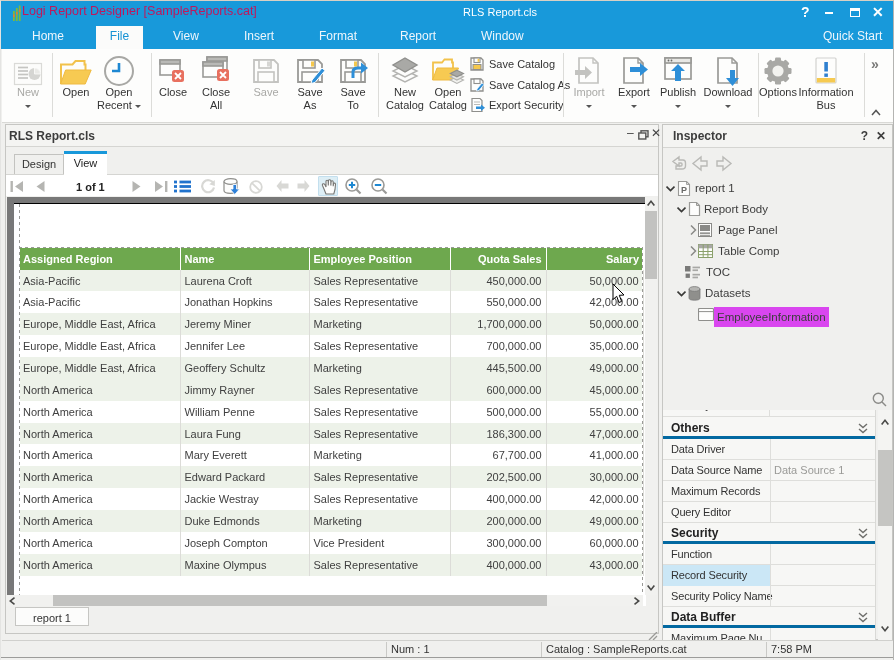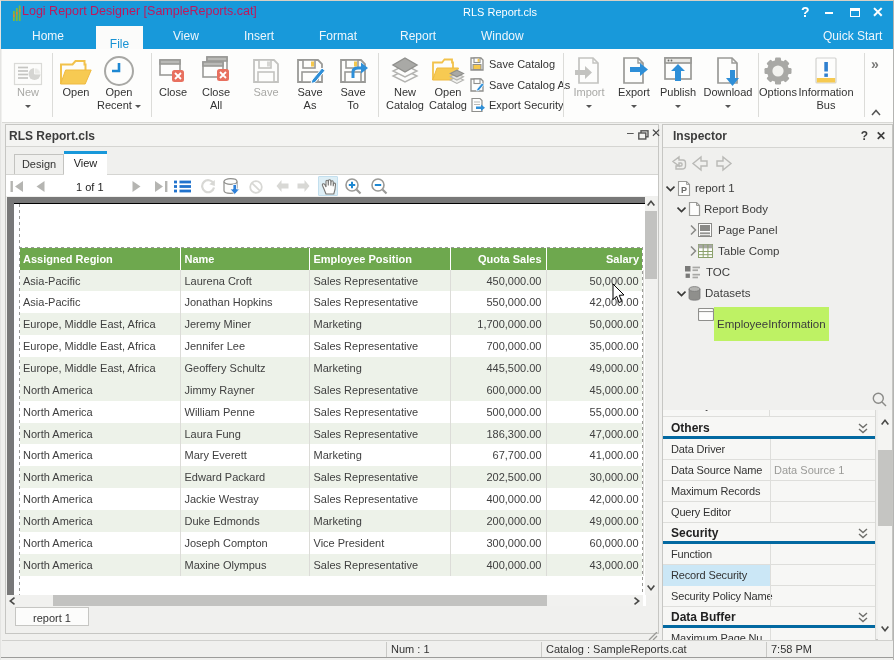--- a/index.html
+++ b/index.html
@@ -5,37 +5,37 @@
 * { margin:0; padding:0; box-sizing:border-box; }
 html,body { width:894px; height:660px; font-family:"Liberation Sans",sans-serif; }
 body { position:relative; background:#f0f0ee; overflow:hidden; border-top:1px solid #d8d0c4; border-left:1px solid #e4e4e2; border-right:1px solid #b4b4b2; }
 .abs { position:absolute; }
 
 #titlebar { left:0; top:0; width:892px; height:23px; background:#1899da; }
 #title-text { left:21px; top:3px; color:#be185d; font-size:12.5px; }
 #title-center { left:462px; top:5px; color:#fff; font-size:11px; }
 #menubar { left:0; top:23px; width:892px; height:25px; background:#1899da; }
 .menuitem { position:absolute; top:28px; color:#eef6fc; font-size:12px; }
-#filetab { left:95px; top:25px; width:47px; height:24px; background:#fbfbfa; color:#1892d4; font-size:12px; text-align:center; padding-top:11px; }
+#filetab { left:95px; top:25px; width:47px; height:24px; background:#fbfbfa; color:#1892d4; font-size:12px; text-align:center; padding-top:3px; }
 
 #ribbon { left:1px; top:48px; width:892px; height:74px; background:#fdfdfc; border-bottom:1px solid #d9d9d6; }
 .rsep { position:absolute; top:4px; width:1px; height:64px; background:#dcdcd9; }
 .rbtn { position:absolute; top:5px; text-align:center; font-size:11px; color:#333; display:flex; flex-direction:column; align-items:center; }
 .rbtn .lbl { margin-top:-2px; line-height:13px; }
 .rbtn.dis .lbl { color:#a9a9a6; }
 .dda { display:inline-block; width:0; height:0; border-left:3px solid transparent; border-right:3px solid transparent; border-top:3px solid #555; vertical-align:middle; }
 .smallrow { position:absolute; left:0; display:flex; align-items:center; font-size:11px; color:#333; white-space:nowrap; }
 .smallrow svg { margin-right:4px; }
 
 #docwin { left:4px; top:123px; width:654px; height:510px; background:#f0f0ee; border:1px solid #c6c6c3; }
 #doctitle { left:0; top:0; width:652px; height:22px; background:#f4f4f2; border-bottom:1px solid #d5d5d2; color:#3c3c3c; font-weight:bold; font-size:12px; padding:4px 0 0 3px; }
 #tab-design { left:8px; top:29px; width:50px; height:20px; background:#f0f0ee; border:1px solid #c3c3c0; border-bottom:none; text-align:center; font-size:11px; color:#333; padding-top:3px; }
 #tab-view { left:58px; top:26px; width:43px; height:24px; background:#fff; border-top:3px solid #1898da; text-align:center; font-size:11px; color:#222; padding-top:3px; z-index:3; }
 #tabline { left:0; top:49px; width:652px; height:1px; background:#d5d5d2; }
-#navbar { left:0; top:50px; width:652px; height:22px; background:#fff; }
+#navbar { left:0; top:50px; width:652px; height:22px; background:#fff;font-weight:bold; }
 #viewarea { left:0px; top:71px; width:652px; height:410px; background:#f0f0ee; overflow:hidden; }
 
 #band-top { left:1px; top:1px; width:638px; height:6px; background:#787878; }
 #band-left { left:1px; top:1px; width:7px; height:398px; background:#787878; }
 #page { left:8px; top:7px; width:632px; height:414px; background:#fff; border-top:1px solid #000; }
 
 #rpt-table { position:absolute; left:5px; top:44px; }
 table { border-collapse:collapse; table-layout:fixed; font-size:11px; }
 td,th { overflow:hidden; white-space:nowrap; padding:0 4px; height:21.87px; }
 th { background:#6ea84e; color:#fff; text-align:left; border-right:1px solid #fff; font-size:11px; height:21.6px; }
@@ -563,21 +563,21 @@
 <div class="abs" style="left:25px;top:161px;"><svg width="13" height="15" viewBox="0 0 13 15">
         <path d="M1 3 L1 12 Q1 14.2 6.5 14.2 Q12 14.2 12 12 L12 3" fill="#8f8f8c"></path>
         <ellipse cx="6.5" cy="3" rx="5.5" ry="2.4" fill="#b5b5b2" stroke="#7a7a78" stroke-width="0.8"></ellipse>
         <path d="M1 3 L1 12 Q1 14.2 6.5 14.2 Q12 14.2 12 12 L12 3" fill="none" stroke="#7a7a78" stroke-width="0.8"></path>
       </svg></div>
 <div class="abs" style="left:39px;top:161px;font-size:11.5px;color:#3d3d3d;padding:1px 3px;">Datasets</div>
 <div class="abs" style="left:35px;top:182px;"><svg width="16" height="13" viewBox="0 0 16 13">
         <rect x="0.5" y="0.5" width="15" height="12" rx="1" fill="#fdfdfc" stroke="#8f8f8c" stroke-width="1.1"></rect>
         <line x1="0.5" y1="3.6" x2="15.5" y2="3.6" stroke="#8f8f8c" stroke-width="1"></line>
       </svg></div>
-<div class="abs" style="left:51px;top:182px;font-size:11.5px;color:#3d3d3d;padding:11px 3px;background:#bef264;">EmployeeInformation</div>
+<div class="abs" style="left:51px;top:182px;font-size:11.5px;color:#3d3d3d;padding:4px 3px;background:#d946ef;">EmployeeInformation</div>
 <svg class="abs" style="left:209px;top:267px;" width="15" height="15" viewBox="0 0 15 15">
       <circle cx="6.3" cy="6.3" r="5" fill="none" stroke="#8a8a87" stroke-width="1.4"></circle>
       <line x1="10" y1="10" x2="14" y2="14" stroke="#8a8a87" stroke-width="1.5"></line>
     </svg>
   <div id="propgrid" class="abs">
 <div class="abs" style="left:0;top:0;width:213px;height:7px;border-bottom:1px solid #dededb;">
         <div class="abs" style="left:106px;top:0;width:1px;height:7px;background:#dededb;"></div>
         <div class="abs" style="left:8px;top:-11px;font-size:11px;color:#333;">Security Audit…</div>
       </div>
 <div class="phead abs" style="top:8px;">Others<svg class="abs" style="right:8px;top:5px;" width="10" height="11" viewBox="0 0 10 11">

